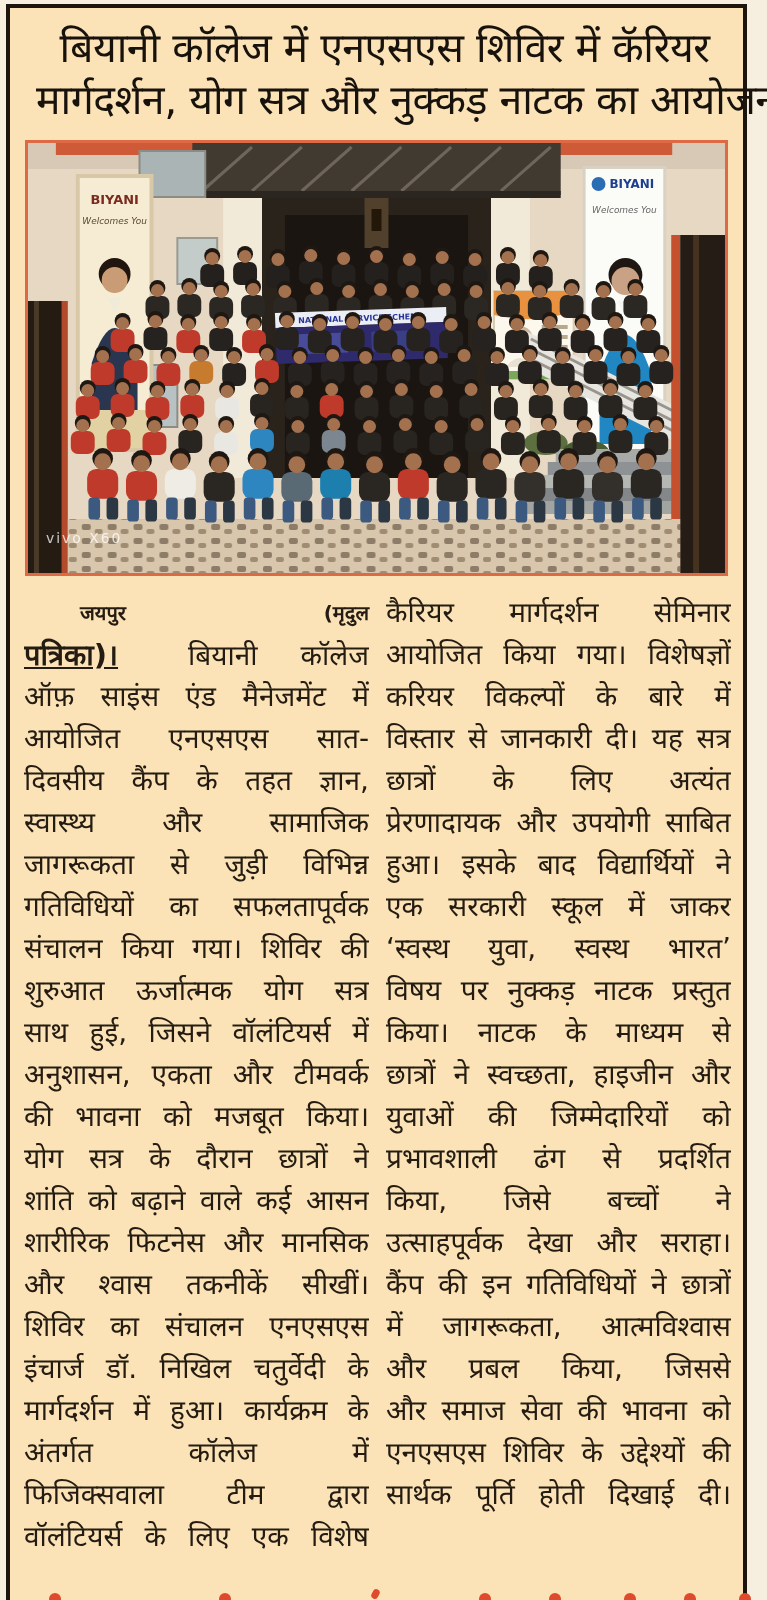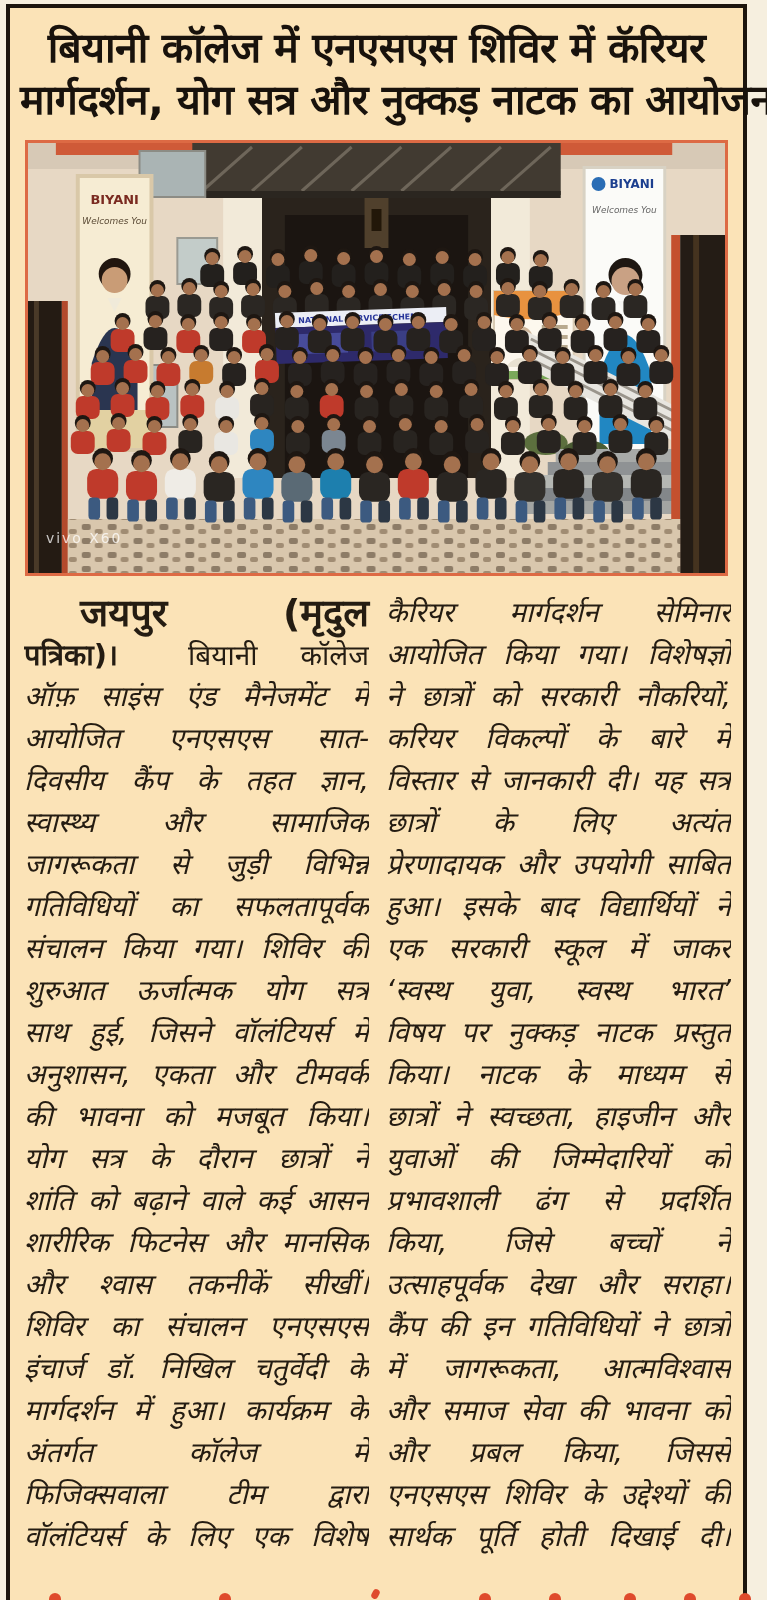--- a/index.html
+++ b/index.html
@@ -2,34 +2,34 @@
 <html><head>
 <meta charset="utf-8">
 <style>
   html,body{margin:0;padding:0;background:#efe7d6;}
   .page{position:relative;width:767px;height:1600px;background:#f6efdf;overflow:hidden;
         font-family:"DejaVu Sans",sans-serif;}
   .clip-box{position:absolute;left:6px;top:4px;width:741px;height:1596px;
         border:4px solid #1c150e;border-bottom:none;background:#fbe3b7;box-sizing:border-box;}
   
   .headline{padding:14px 10px 4px 10px;text-align:center;color:#18120c;
-        font-weight:bold;font-size:41px;line-height:52px;letter-spacing:-0.5px;}
+        font-weight:normal;font-size:41px;line-height:52px;letter-spacing:-0.5px;margin-left:16px;}
   .headline div{white-space:nowrap;}
   
   .photo-frame{margin:10px auto 0 auto;width:697px;height:430px;border:3px solid #dd6a44;
         background:#d9c7ad;position:relative;overflow:hidden;box-sizing:content-box;}
   .photo-frame svg{display:block;width:100%;height:100%;}
   
   .article{display:flex;gap:17px;padding:16px 12px 0 14px;color:#241c12;}
   .col{flex:1 1 0;font-size:28px;line-height:42px;font-weight:500;}
-  .line{text-align:justify;text-align-last:justify;height:42px;overflow:hidden;white-space:nowrap;font-style:italic;}
+  .line{text-align:justify;text-align-last:justify;height:42px;overflow:hidden;white-space:nowrap;}
   .dateline{display:flex;justify-content:space-between;font-weight:bold;height:42px;
-        padding-left:56px;font-size:38px;}
+        padding-left:56px;font-size:20px;}
   .lead-line{height:42px;overflow:hidden;text-align:justify;text-align-last:justify;white-space:nowrap;}
-  .lead-line .b{font-weight:bold;font-size:29px;}
+  .lead-line .b{font-weight:bold;font-size:29px;text-decoration:underline;}
   .lead-line .sp{display:inline-block;width:70px;}
   
   .red-peek{position:absolute;left:14px;right:14px;bottom:0;height:12px;}
   .red-peek i{position:absolute;top:5px;width:12px;height:12px;border-radius:50%;background:#df4a2c;}
   .red-peek i.t{width:7px;height:10px;border-radius:4px;transform:rotate(28deg);top:1px;}
 </style>
 </head>
 <body>
 
 <div class="page">
@@ -318,39 +318,38 @@
             <div class="line">अंतर्गत कॉलेज में</div>
             <div class="line">फिजिक्सवाला टीम द्वारा</div>
             <div class="line">वॉलंटियर्स के लिए एक विशेष</div>
           </div>
       </div>
       <div class="col">
         <div>
 
         <div class="line">कैरियर मार्गदर्शन सेमिनार</div>
             <div class="line">आयोजित किया गया। विशेषज्ञों</div>
-            <div class="line">ने छात्रों को सरकारी नौकरियों,</div>
             <div class="line">करियर विकल्पों के बारे में</div>
             <div class="line">विस्तार से जानकारी दी। यह सत्र</div>
             <div class="line">छात्रों के लिए अत्यंत</div>
             <div class="line">प्रेरणादायक और उपयोगी साबित</div>
             <div class="line">हुआ। इसके बाद विद्यार्थियों ने</div>
             <div class="line">एक सरकारी स्कूल में जाकर</div>
             <div class="line">‘स्वस्थ युवा, स्वस्थ भारत’</div>
             <div class="line">विषय पर नुक्कड़ नाटक प्रस्तुत</div>
             <div class="line">किया। नाटक के माध्यम से</div>
             <div class="line">छात्रों ने स्वच्छता, हाइजीन और</div>
             <div class="line">युवाओं की जिम्मेदारियों को</div>
             <div class="line">प्रभावशाली ढंग से प्रदर्शित</div>
             <div class="line">किया, जिसे बच्चों ने</div>
             <div class="line">उत्साहपूर्वक देखा और सराहा।</div>
             <div class="line">कैंप की इन गतिविधियों ने छात्रों</div>
             <div class="line">में जागरूकता, आत्मविश्वास</div>
+            <div class="line">और प्रबल किया, जिससे</div>
             <div class="line">और समाज सेवा की भावना को</div>
-            <div class="line">और प्रबल किया, जिससे</div>
             <div class="line">एनएसएस शिविर के उद्देश्यों की</div>
             <div class="line">सार्थक पूर्ति होती दिखाई दी।</div>
           </div>
       </div>
     </div>
 
     <div class="red-peek">
       <i style="left:25px"></i>
       <i style="left:195px"></i>
       <i class="t" style="left:348px"></i>

